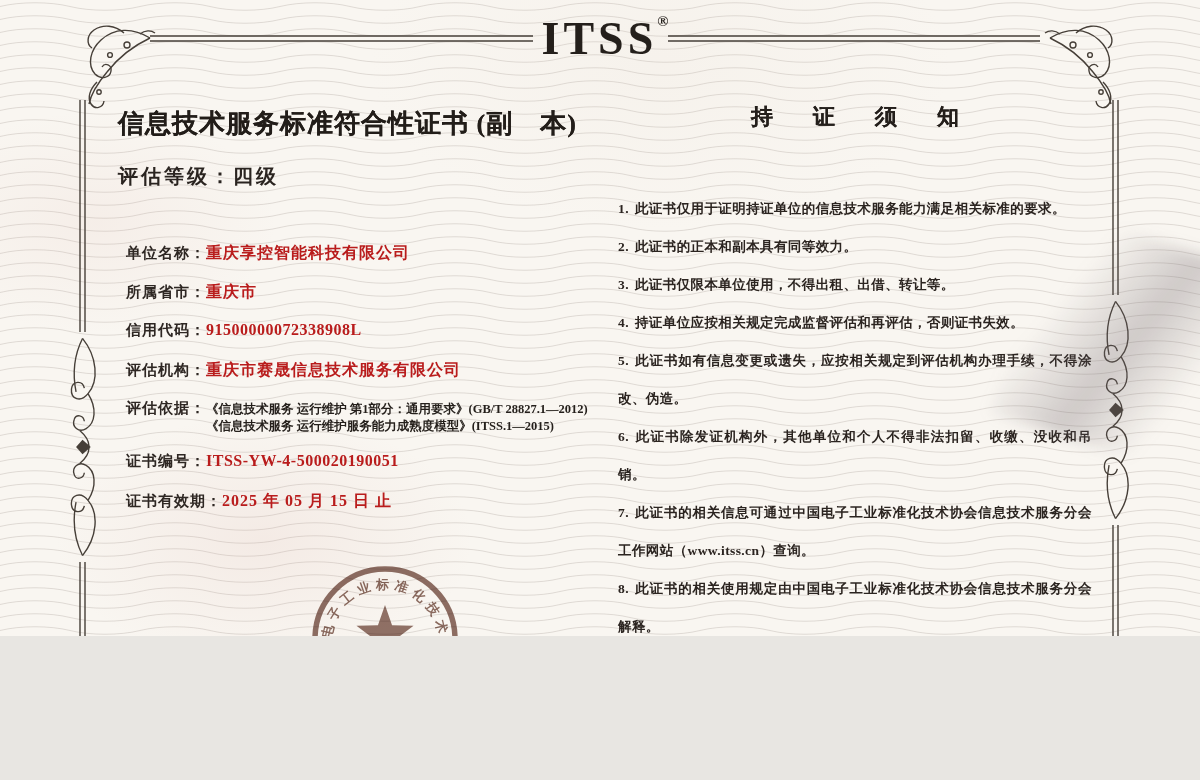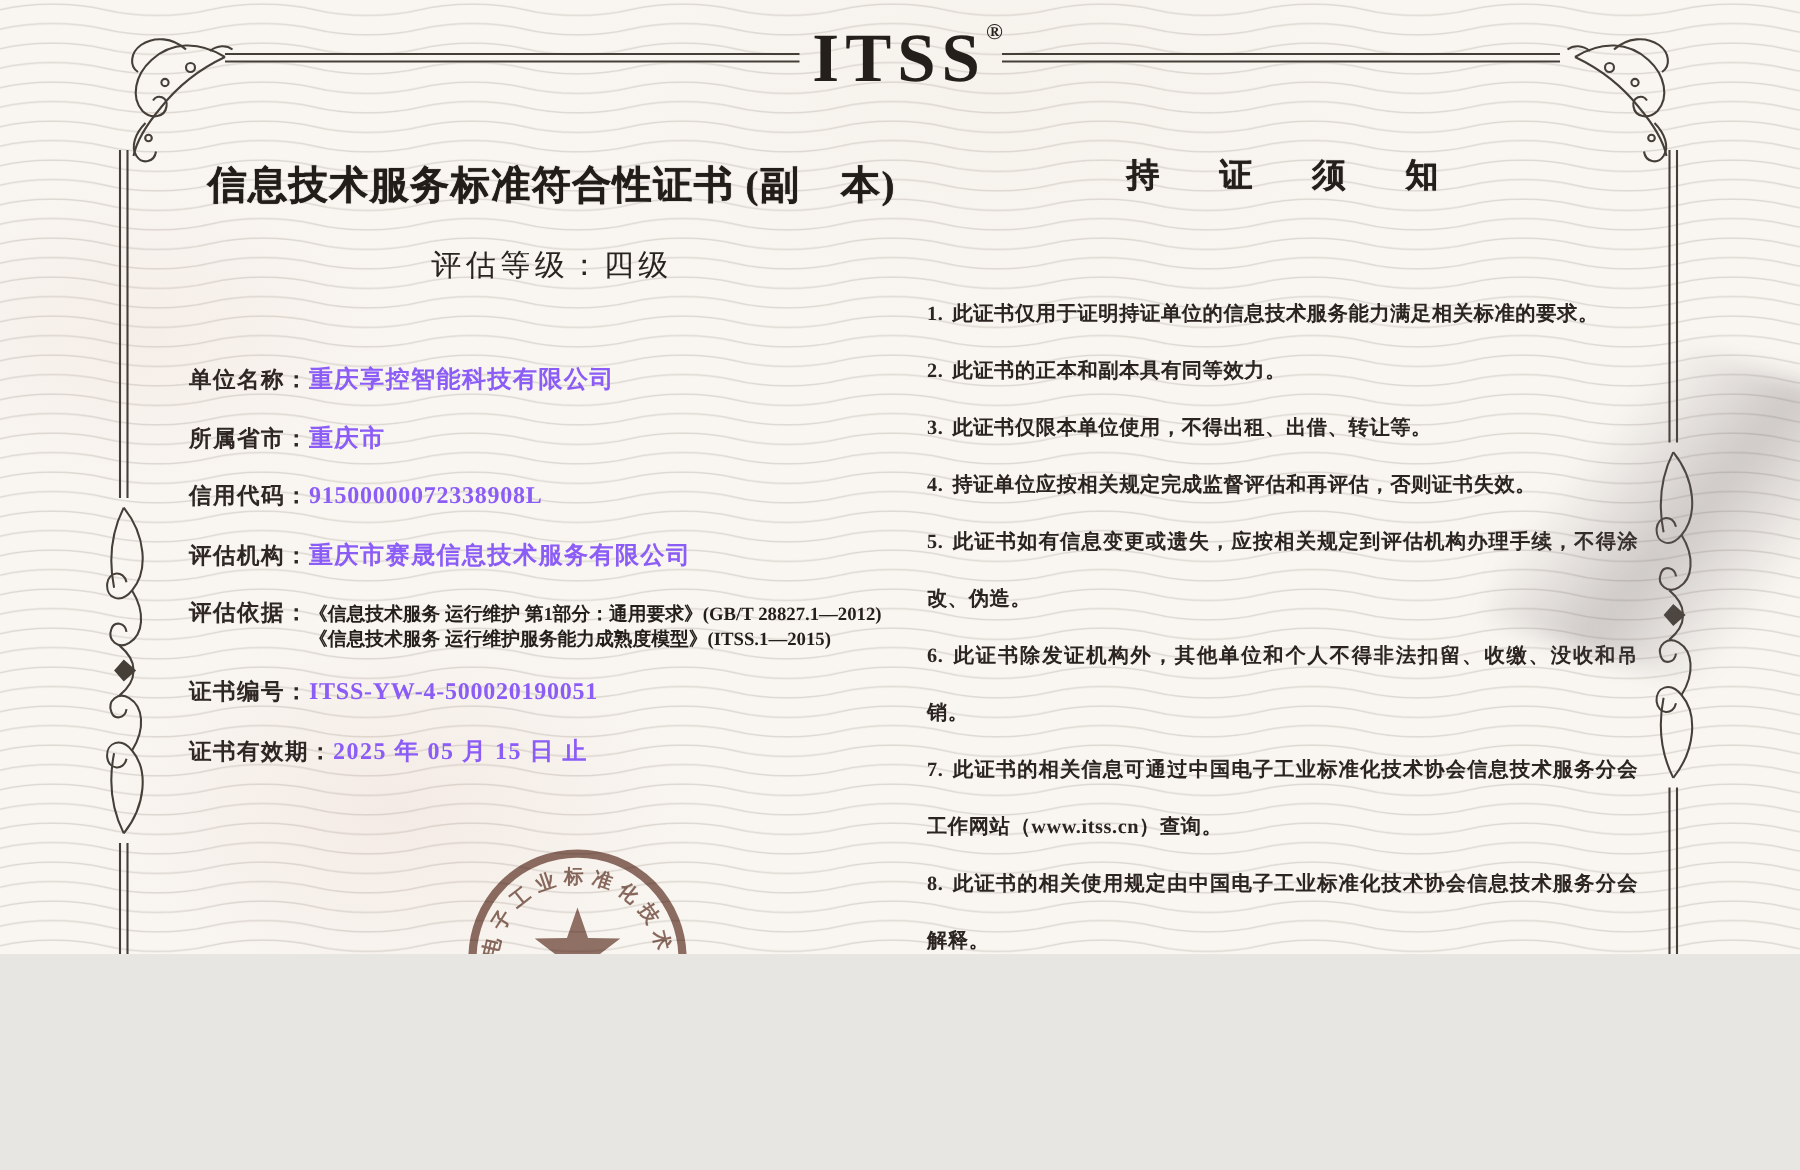--- a/index.html
+++ b/index.html
@@ -25,34 +25,34 @@
 
   
   .logo {
     position:absolute; left:530px; top:12px; width:150px; text-align:center;
     font-family:"Liberation Serif",serif; font-weight:bold; font-size:46px;
     letter-spacing:4px; color:#241f1b;
   }
   .logo sup { font-size:15px; letter-spacing:0; vertical-align:28px; }
 
   
-  .title-block { position:absolute; left:118px; top:106px; width:500px; text-align:center; }
+  .title-block { position:absolute; left:118px; top:106px; width:500px; text-align:left; }
   .cert-title {
     font-size:26px; font-weight:bold; white-space:nowrap; letter-spacing:1px;
     color:#221d19; text-shadow:0 0 0.6px #221d19;
   }
-  .grade { margin-top:22px; font-size:20px; font-weight:normal; letter-spacing:3px; color:#2a2420; }
+  .grade { margin-top:22px; font-size:20px; font-weight:bold; letter-spacing:3px; color:#2a2420; }
 
   .fields { position:absolute; left:126px; top:243px; width:480px; }
   .field { display:flex; align-items:baseline; margin-bottom:17px; min-height:22px; }
   .flabel {
     font-family:"Liberation Sans","DejaVu Sans",sans-serif; font-weight:bold;
     font-size:15px; letter-spacing:1px; color:#2e2723; white-space:nowrap;
   }
-  .fvalue { font-size:16px; font-weight:bold; letter-spacing:1px; color:#8b5cf6; }
+  .fvalue { font-size:16px; font-weight:bold; letter-spacing:1px; color:#b91c1c; }
   .fvalue.mono-num { letter-spacing:0.5px; }
   .dep-lines { display:flex; flex-direction:column; gap:0; }
   .dep-line { font-size:12.5px; font-weight:bold; letter-spacing:0; color:#241f1b; white-space:nowrap; }
 
   .issue-line {
     position:absolute; left:276px; top:640px; width:278px;
     display:flex; 
     font-size:16px; font-weight:bold; color:#241f1b; letter-spacing:1px;
   }
 

